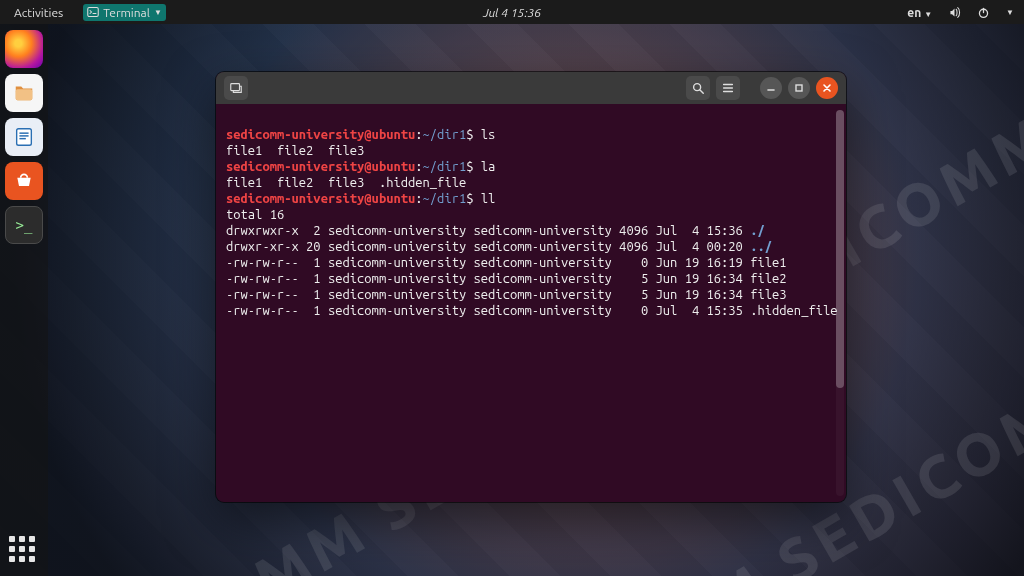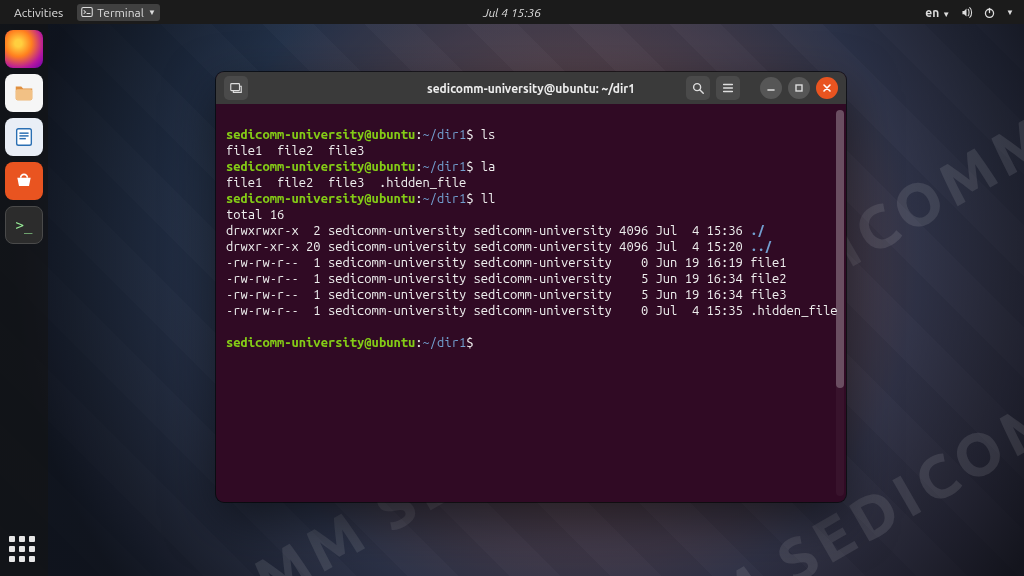--- a/index.html
+++ b/index.html
@@ -22,26 +22,26 @@
   }
   .wallpaper::before { top: 90px; left: -120px; }
   .wallpaper::after  { top: 340px; left: -60px; }
 
   
   .topbar {
     position: absolute; top: 0; left: 0; right: 0; height: 24px;
     background: #1b1b1b; color: #ddd; display: flex; align-items: center;
     font-size: 12px; padding: 0 10px; z-index: 30;
   }
-  .topbar .left, .topbar .right { display: flex; align-items: center; gap: 10px; }
+  .topbar .left, .topbar .right { display: flex; align-items: center; gap: 16px; }
   .topbar .center { position:absolute; left:50%; transform:translateX(-50%);font-style:italic; }
   .topbar .right { margin-left: auto; font-weight: bold; }
   .topbar .icon { display:inline-flex; align-items:center; }
   .topbar .menu-item { display:flex; align-items:center; gap:4px; padding:2px 4px; border-radius:3px; }
-  .topbar .menu-item.active { background:#404040; }
+  .topbar .menu-item.active { background:#0f766e; }
 
   
   .dock {
     position:absolute; top:24px; left:0; bottom:0; width:48px;
     background: rgba(20,20,20,0.55); z-index:20; display:flex; flex-direction:column;
     align-items:center; padding-top:6px; gap:6px;
   }
   .dock .launcher { width:38px; height:38px; border-radius:8px; display:flex; align-items:center; justify-content:center; }
   .dock .firefox { background: radial-gradient(circle at 35% 35%, #ffcf3f 10%, #ff7f1f 38%, #b5179e 72%, #6a00b0); }
   .dock .files   { background:#f6f6f6; }
@@ -78,21 +78,21 @@
     display:flex; align-items:center; justify-content:center; color:#1b1b1b; font-size:11px;
   }
   .titlebar .win-close{ background:#e95420; color:#fff; }
 
   .term-body {
     flex:1; padding:6px 10px 8px 10px; font-family:"Ubuntu Mono","DejaVu Sans Mono",monospace;
     font-size:13px; line-height:16px; color:#eee; white-space:pre; overflow:hidden;
     position:relative;
   }
   .term-body .line{ white-space:pre; }
-  .u { color:#84cc16; font-weight:bold; }   
+  .u { color:#ef4444; font-weight:bold; }   
   .p { color:#729fcf; font-weight:normal; }   
   .w { color:#eeeeee; }
   .d { color:#729fcf; font-weight:bold; }   
   .scrollbar { position:absolute; right:2px; top:6px; bottom:6px; width:8px; background:rgba(255,255,255,0.04); border-radius:4px;}
   .scrollbar .thumb{ position:absolute; left:0; right:0; top:0; height:72%; background:rgba(255,255,255,0.25); border-radius:4px;}
 
   svg { display:block; }
 </style>
 </head>
 <body>
@@ -171,21 +171,20 @@
 </div>
 
 <div class="window">
   <div class="titlebar">
     <div class="tb-btn">
       <svg width="14" height="14" viewBox="0 0 16 16" fill="#ddd">
           <rect x="2" y="3" width="10" height="8" rx="1" fill="none" stroke="#ddd" stroke-width="1.3"></rect>
           <path d="M12 6h2v7H5v-2" fill="none" stroke="#ddd" stroke-width="1.3"></path>
         </svg>
     </div>
-    <span class="title">sedicomm-university@ubuntu: ~/dir1</span>
     <div class="spacer"></div>
     <div class="tb-btn">
       <svg width="14" height="14" viewBox="0 0 16 16" fill="none" stroke="#ddd" stroke-width="1.6">
           <circle cx="7" cy="7" r="4"></circle>
           <path d="M10 10l4 4" stroke-linecap="round"></path>
         </svg>
     </div>
     <div class="tb-btn">
       <svg width="14" height="14" viewBox="0 0 16 16" stroke="#ddd" stroke-width="1.6" stroke-linecap="round">
           <path d="M3 4h10M3 8h10M3 12h10"></path>
@@ -210,22 +209,21 @@
   </div>
 
   <div class="term-body">
 <span class="line"><span class="u">sedicomm-university@ubuntu</span><span class="w">:</span><span class="p">~/dir1</span><span class="w">$</span> <span class="w">ls</span></span>
 <span class="line w">file1  file2  file3</span>
 <span class="line"><span class="u">sedicomm-university@ubuntu</span><span class="w">:</span><span class="p">~/dir1</span><span class="w">$</span> <span class="w">la</span></span>
 <span class="line w">file1  file2  file3  .hidden_file</span>
 <span class="line"><span class="u">sedicomm-university@ubuntu</span><span class="w">:</span><span class="p">~/dir1</span><span class="w">$</span> <span class="w">ll</span></span>
 <span class="line w">total 16</span>
 <div id="ll-rows"><span class="line"><span class="w">drwxrwxr-x  2 sedicomm-university sedicomm-university 4096 Jul  4 15:36 </span><span class="d">./</span></span>
-<span class="line"><span class="w">drwxr-xr-x 20 sedicomm-university sedicomm-university 4096 Jul  4 15:20 </span><span class="d">../</span></span>
+<span class="line"><span class="w">drwxr-xr-x 20 sedicomm-university sedicomm-university 4096 Jul  4 00:20 </span><span class="d">../</span></span>
 <span class="line"><span class="w">-rw-rw-r--  1 sedicomm-university sedicomm-university    0 Jun 19 16:19 </span><span class="w">file1</span></span>
 <span class="line"><span class="w">-rw-rw-r--  1 sedicomm-university sedicomm-university    5 Jun 19 16:34 </span><span class="w">file2</span></span>
 <span class="line"><span class="w">-rw-rw-r--  1 sedicomm-university sedicomm-university    5 Jun 19 16:34 </span><span class="w">file3</span></span>
 <span class="line"><span class="w">-rw-rw-r--  1 sedicomm-university sedicomm-university    0 Jul  4 15:35 </span><span class="w">.hidden_file</span></span>
 </div>
-<span class="line"><span class="u">sedicomm-university@ubuntu</span><span class="w">:</span><span class="p">~/dir1</span><span class="w">$</span> </span>
     <div class="scrollbar"><div class="thumb"></div></div>
   </div>
 </div>
 
 </body></html>

